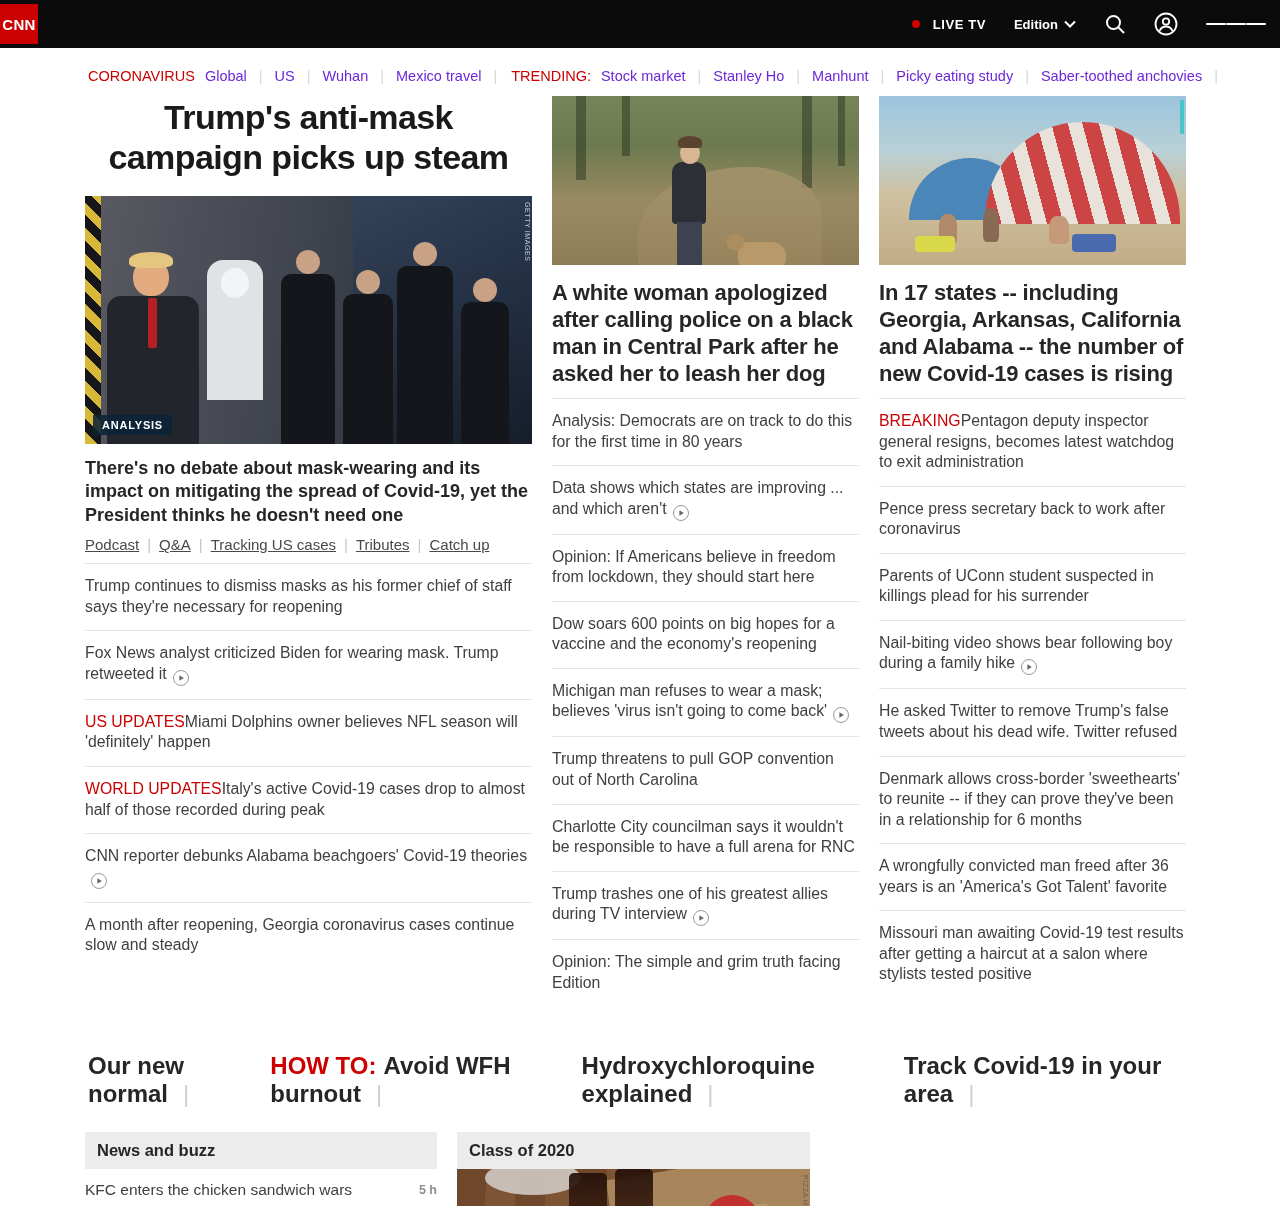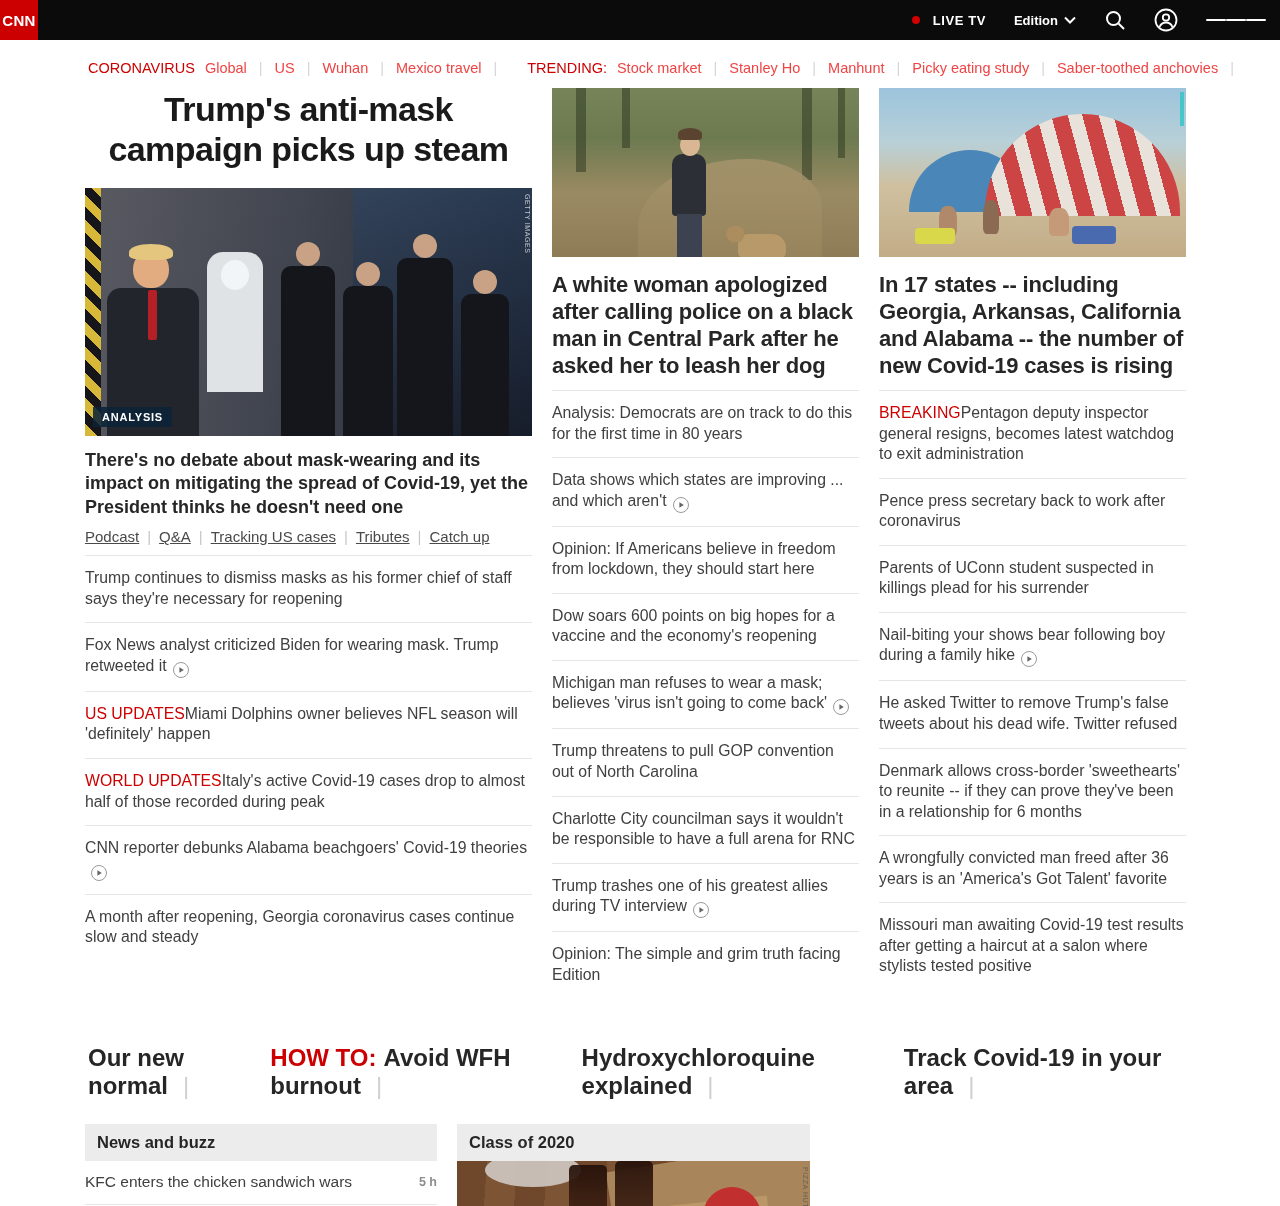--- a/index.html
+++ b/index.html
@@ -4,39 +4,39 @@
 <style>
   * { box-sizing: border-box; margin: 0; padding: 0; }
   html,body { width:1280px; }
   body {
     height:1206px; overflow:hidden; background:#fff;
     font-family:"Liberation Sans","DejaVu Sans",sans-serif; color:#262626;
   }
   a { color:inherit; text-decoration:none; cursor:pointer; }
 
   
-  .topnav { height:40px; background:#0b0b0b; display:flex; align-items:center; padding-right:14px; }
+  .topnav { height:48px; background:#0b0b0b; display:flex; align-items:center; padding-right:14px; }
   .logo { width:38px; height:40px; background:#cc0000; color:#fff; font-weight:800; font-size:15px;
           display:flex; align-items:center; justify-content:center; letter-spacing:.3px; flex:0 0 auto; }
   .nav-links { display:flex; gap:27px; margin-left:22px; }
   .nav-links a { color:#e8e8e8; font-size:14px; }
   .nav-right { margin-left:auto; display:flex; align-items:center; gap:28px; }
   .livetv { display:flex; align-items:center; gap:13px; color:#fff; font-weight:700; font-size:13px; letter-spacing:.6px; }
   .livedot { width:8px; height:8px; border-radius:50%; background:#d00000; }
   .edition { display:flex; align-items:center; gap:6px; color:#fff; font-weight:700; font-size:13px; }
   .icon-btn { display:flex; align-items:center; justify-content:center; }
   .burger div { width:20px; height:2px; background:#fff; margin:3px 0; border-radius:1px; }
 
   
   .topic-bar { display:flex; align-items:center; flex-wrap:nowrap; margin:20px 0 12px 88px; font-size:14.5px; }
   .red-label { color:#cc0000; margin-right:10px; }
   .tlist { display:flex; align-items:center; }
   .tlink::after { content:"|"; color:#d6d6d6; margin:0 12px; font-weight:300; }
-  .tlink a { color:#ef4444; }
-  .trending { margin-left:18px; }
+  .tlink a { color:#6d28d9; }
+  .trending { margin-left:2px; }
 
   
   .content { margin:0 85px; display:grid; grid-template-columns:447px 307px 307px; column-gap:20px; align-items:start; }
 
   .lead-headline { font-size:34px; line-height:1.17; font-weight:700; text-align:center;
                    letter-spacing:-.6px; color:#1a1a1a; margin:2px 0 18px; }
   .photo { position:relative; overflow:hidden; cursor:pointer; }
   .lead-photo { height:248px; background:linear-gradient(100deg,#5a5a62 0%,#41454f 45%,#20242e 100%); }
   .sm-photo { height:169px; }
 
@@ -291,21 +291,21 @@
       <div class="abs" style="left:36px;top:140px;width:40px;height:16px;background:#d8d84a;border-radius:4px;"></div>
       <div class="abs" style="right:70px;top:138px;width:44px;height:18px;background:#4a6ab0;border-radius:4px;"></div>
       <div class="abs teal-mark"></div>
     </div>
     <h2 class="col-headline">In 17 states -- including Georgia, Arkansas, California and Alabama -- the number of new Covid-19 cases is rising</h2>
     <ul class="story-list">
 
     <li><span class="tag">BREAKING</span><span>Pentagon deputy inspector general resigns, becomes latest watchdog to exit administration</span></li>
         <li><span>Pence press secretary back to work after coronavirus</span></li>
         <li><span>Parents of UConn student suspected in killings plead for his surrender</span></li>
-        <li><span>Nail-biting your shows bear following boy during a family hike</span><span class="play">
+        <li><span>Nail-biting video shows bear following boy during a family hike</span><span class="play">
             <svg width="8" height="8" viewBox="0 0 10 10">
               <polygon points="3,1.5 8.5,5 3,8.5" fill="#666"></polygon>
             </svg>
           </span></li>
         <li><span>He asked Twitter to remove Trump's false tweets about his dead wife. Twitter refused</span></li>
         <li><span>Denmark allows cross-border 'sweethearts' to reunite -- if they can prove they've been in a relationship for 6 months</span></li>
         <li><span>A wrongfully convicted man freed after 36 years is an 'America's Got Talent' favorite</span></li>
         <li><span>Missouri man awaiting Covid-19 test results after getting a haircut at a salon where stylists tested positive</span></li>
       </ul>
   </section>

